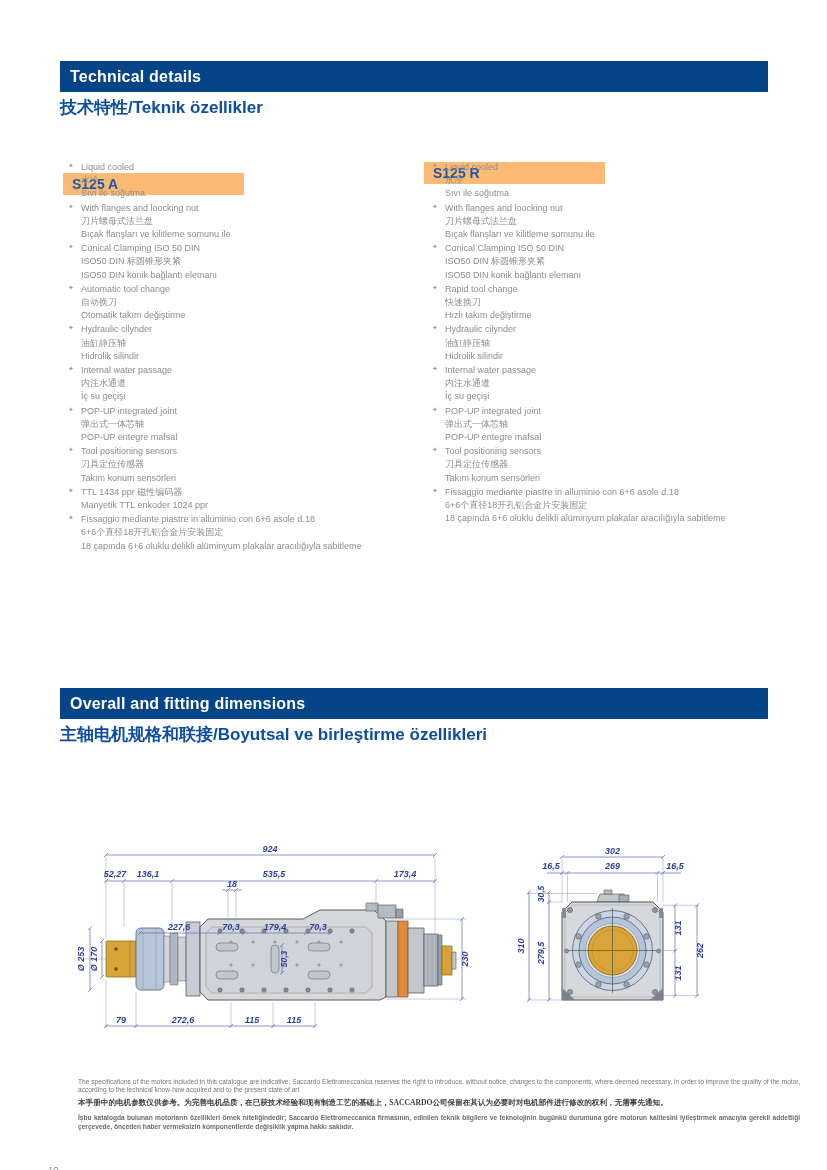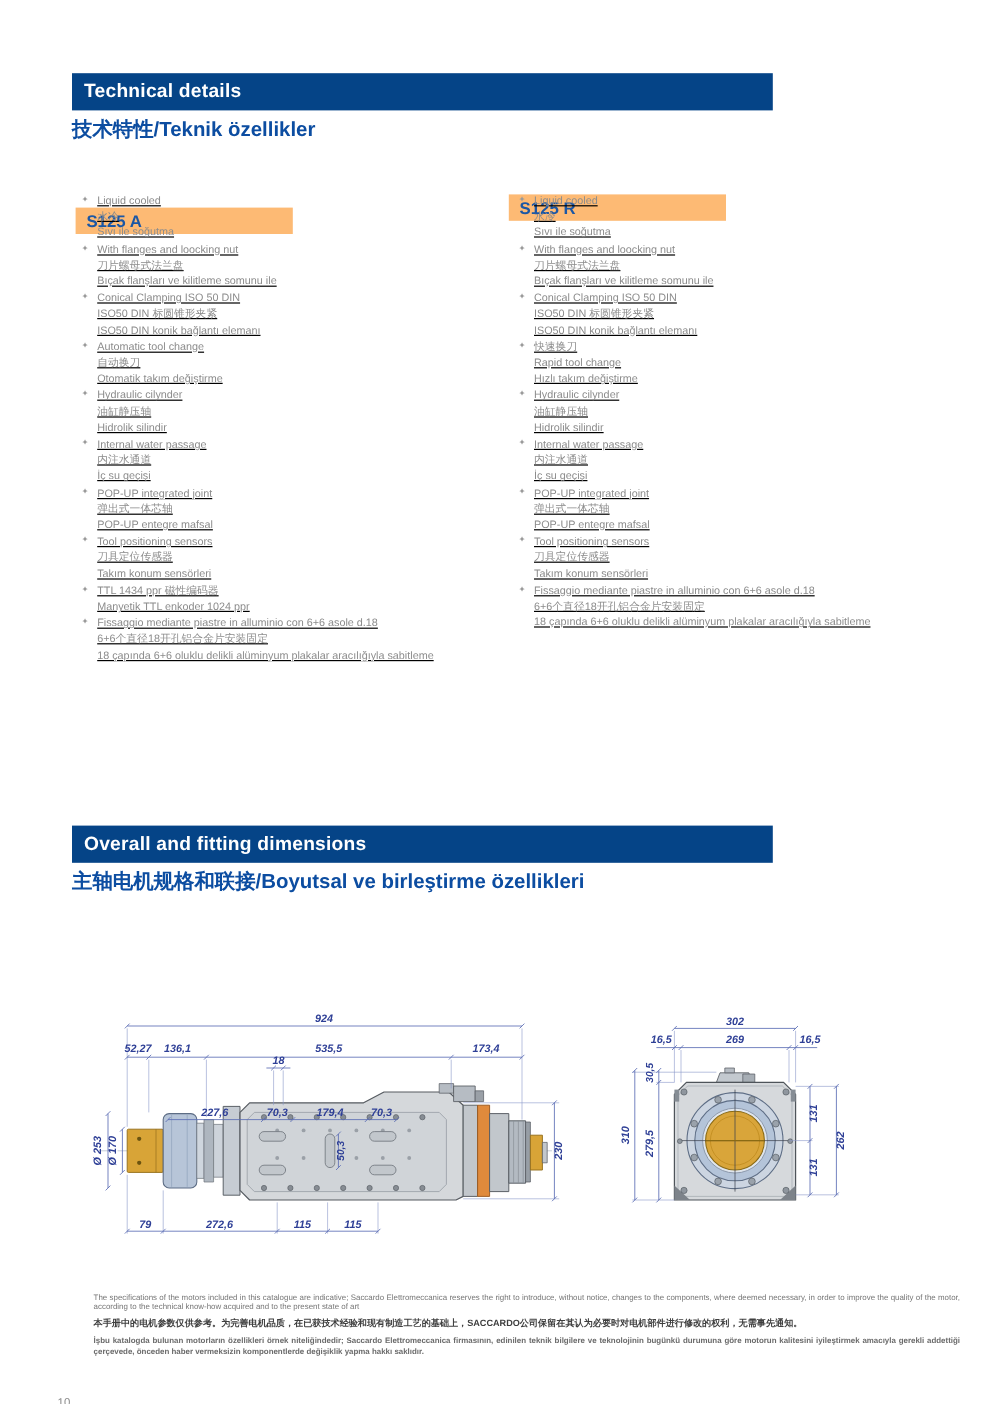--- a/index.html
+++ b/index.html
@@ -2,44 +2,44 @@
 <html><head>
 <meta charset="utf-8">
 <style>
   * { margin:0; padding:0; box-sizing:border-box; }
   html,body { background:#ffffff; }
   .page {
     position:relative; width:827px; height:1170px; background:#ffffff;
     font-family:"Liberation Sans", sans-serif; overflow:hidden;
   }
   .section-bar {
-    position:absolute; left:60px; width:584px; height:31px;
+    position:absolute; left:60px; width:708px; height:31px;
     background:#054487; color:#ffffff; font-size:16px; font-weight:600;
     line-height:31px; padding-left:10px; letter-spacing:0.2px;
   }
   .subtitle {
     position:absolute; left:60px; color:#0c4da1; font-size:17px; font-weight:bold;
   }
   .model-tag {
     position:absolute; width:181px; height:22px; background:#fdba74;
     color:#1b57a5; font-size:14px; font-weight:bold; line-height:22px; padding-left:9px;margin-top:44px;
   }
   .col { position:absolute; }
-  .item { position:relative; padding-left:13px; margin-bottom:1px; text-align:justify;text-decoration:underline; }
+  .item { position:relative; padding-left:13px; margin-bottom:1px; text-align:justify; }
   .item .bl {
     position:absolute; left:0; top:1px; font-size:7px; color:#9a9a9a;
   }
   .ln { font-size:9px; line-height:13.2px; color:#8c8c8c; }
   svg { position:absolute; overflow:visible; }
   svg text { font-family:"Liberation Sans", sans-serif; }
   .dtx { fill:#2e3f96; font-size:9px; font-style:italic; font-weight:bold; }
   .dtx2 { fill:#2e3f96; font-size:8.5px; font-style:italic; font-weight:bold; }
   .footer { position:absolute; left:78px; top:1078px; width:722px; }
   .footer .f-en { font-size:6.6px; line-height:8.2px; color:#767676; text-align:justify; }
-  .footer .f-zh { font-size:7.6px; line-height:10px; color:#3f3f3f; font-weight:bold; margin-top:4px; white-space:nowrap; }
+  .footer .f-zh { font-size:7.6px; line-height:10px; color:#3f3f3f; font-weight:bold; margin-top:4px; white-space:nowrap;font-family:Liberation Serif, serif; }
   .footer .f-tr { font-size:6.6px; line-height:8.4px; color:#6b6b6b; font-weight:600; margin-top:6px; text-align:justify; }
   .page-num { position:absolute; left:48px; top:1164px; font-size:9.5px; color:#8c8c8c; }
 </style>
 </head>
 <body>
 
 <div class="page">
 
   <div class="section-bar" style="top:61px">
     <span>Technical details</span>
@@ -125,22 +125,22 @@
         <div class="ln">Bıçak flanşları ve kilitleme somunu ile</div>
       </div>
     <div class="item">
         <span class="bl">✦</span>
         <div class="ln">Conical Clamping ISO 50 DIN</div>
         <div class="ln">ISO50 DIN 标圆锥形夹紧</div>
         <div class="ln">ISO50 DIN konik bağlantı elemanı</div>
       </div>
     <div class="item">
         <span class="bl">✦</span>
+        <div class="ln">Rapid tool change</div>
         <div class="ln">快速换刀</div>
-        <div class="ln">Rapid tool change</div>
         <div class="ln">Hızlı takım değiştirme</div>
       </div>
     <div class="item">
         <span class="bl">✦</span>
         <div class="ln">Hydraulic cilynder</div>
         <div class="ln">油缸静压轴</div>
         <div class="ln">Hidrolik silindir</div>
       </div>
     <div class="item">
         <span class="bl">✦</span>

